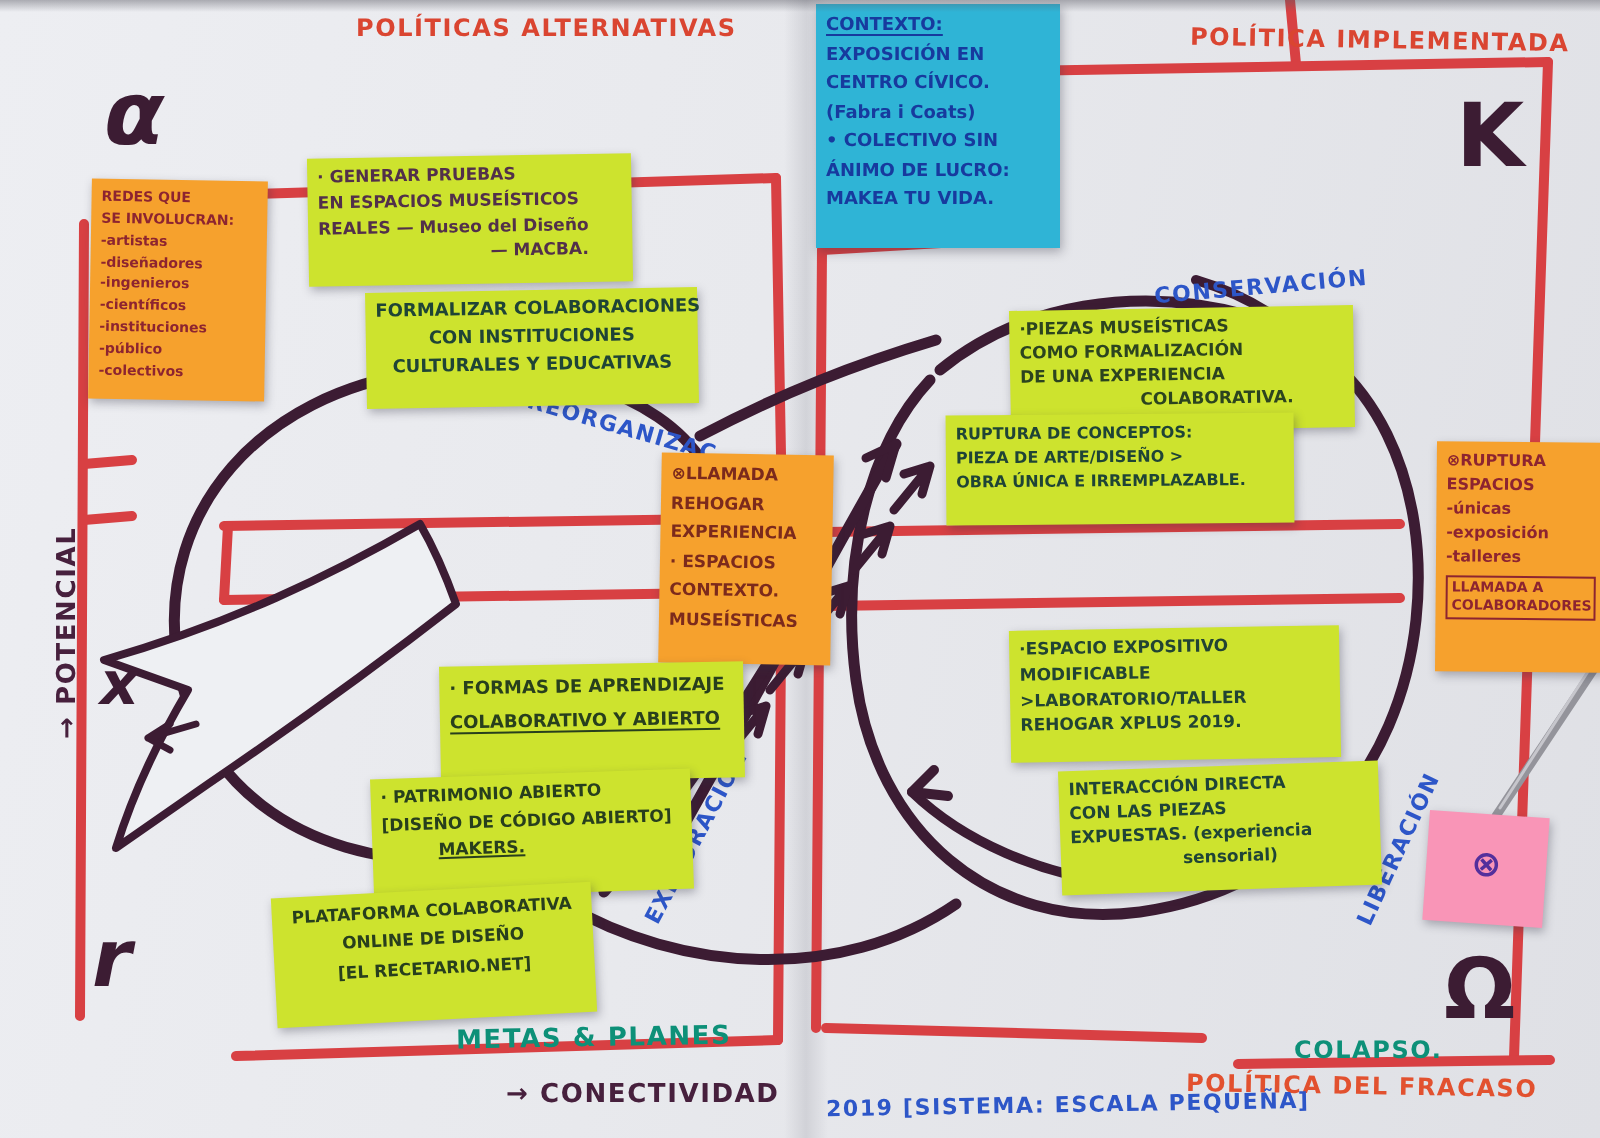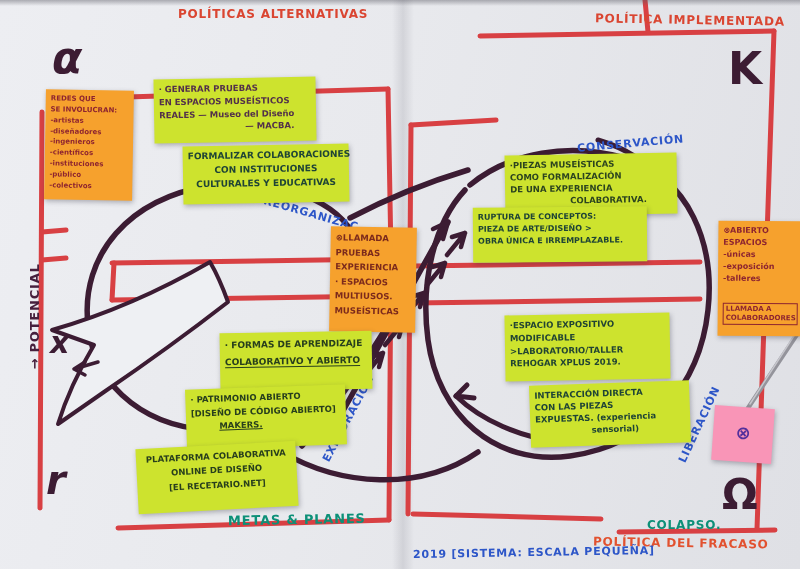--- a/index.html
+++ b/index.html
@@ -29,21 +29,21 @@
   #st-generar{left:154px;top:78px;width:152px;height:56px;font-size:8.5px;line-height:1.5;transform:rotate(-1deg);color:#52304a;}
   #st-generar .ln div:nth-child(4){padding-left:86px;}
   #st-formalizar{left:183px;top:145px;width:156px;height:50px;font-size:9px;line-height:1.55;transform:rotate(-1deg);text-align:center;color:#1f4436;}
   #st-contexto{left:408px;top:2px;width:112px;height:114px;font-size:9px;line-height:1.62;}
   #st-contexto .ln div:first-child{text-decoration:underline;text-underline-offset:2px;}
   #st-nuevas{left:330px;top:227px;width:76px;height:97px;font-size:8.5px;line-height:1.72;transform:rotate(1deg);color:#7c2a1c;}
   #st-piezas{left:505px;top:154px;width:162px;height:53px;font-size:8.5px;line-height:1.42;transform:rotate(-1deg);}
   #st-piezas .ln div:nth-child(4){padding-left:60px;}
   #st-ruptura{left:473px;top:207px;width:164px;height:47px;font-size:8px;line-height:1.5;transform:rotate(-.5deg);color:#1f4436;}
   #st-cambio{left:718px;top:221px;width:75px;height:107px;font-size:8px;line-height:1.5;transform:rotate(.5deg);}
-  #st-cambio .ln div:nth-child(6){border:1.5px solid #8d2430;padding:1px 2px;margin-top:18px;
+  #st-cambio .ln div:nth-child(6){border:1.5px solid #8d2430;padding:1px 2px;margin-top:3px;
     font-size:7px;line-height:1.3;white-space:normal !important;}
   #st-espacio{left:505px;top:314px;width:155px;height:58px;font-size:8.5px;line-height:1.5;transform:rotate(-1deg);color:#224433;}
   #st-interaccion{left:530px;top:383px;width:150px;height:54px;font-size:8.5px;line-height:1.42;transform:rotate(-2deg);color:#1f4436;}
   #st-interaccion .ln div:nth-child(4){padding-left:56px;}
   #st-formas{left:220px;top:332px;width:142px;height:50px;font-size:9px;line-height:1.9;transform:rotate(-1deg);color:#283f1d;}
   #st-formas .ln div:nth-child(2){text-decoration:underline;text-underline-offset:2px;}
   #st-patrimonio{left:186px;top:387px;width:150px;height:52px;font-size:8.5px;line-height:1.6;transform:rotate(-2deg);color:#283f1d;}
   #st-patrimonio .ln div:nth-child(3){text-decoration:underline;padding-left:28px;}
   #st-plataforma{left:137px;top:445px;width:150px;height:57px;font-size:8.5px;line-height:1.7;transform:rotate(-3deg);text-align:center;color:#283f1d;}
   #st-rosa{left:713px;top:407px;width:50px;height:47px;transform:rotate(4deg);font-size:18px;text-align:center;z-index:5;}
@@ -117,20 +117,21 @@
       <path d="M 800 330 L 748 408" stroke="#94949b" stroke-width="4.5" fill="none"></path>
       <path d="M 799 328 L 750 404" stroke="#c6c6cc" stroke-width="1.5" fill="none"></path>
     </g>
   </svg>
 
   <div class="hand red" style="left:178px;top:7px;">POLÍTICAS ALTERNATIVAS</div>
   <div class="hand red" style="left:595px;top:13px;transform:rotate(1deg);">POLÍTICA IMPLEMENTADA</div>
   <div class="hand teal" style="left:228px;top:512px;font-size:13px;transform:rotate(-1deg);">METAS &amp; PLANES</div>
   <div class="hand teal" style="left:647px;top:518px;">COLAPSO.</div>
   <div class="hand red" style="left:593px;top:536px;color:#e2512f;transform:rotate(1deg);">POLÍTICA DEL FRACASO</div>
+  <div class="hand maroon" style="left:253px;top:540px;font-size:13px;">→ CONECTIVIDAD</div>
   <div class="hand maroon" style="left:-46px;top:282px;font-size:13px;width:160px;transform:rotate(-90deg);">→ POTENCIAL</div>
   <div class="hand bluehand" style="left:413px;top:546px;transform:rotate(-1deg);">2019 [SISTEMA: ESCALA PEQUEÑA]</div>
 
   <div class="hand bluehand" style="left:262px;top:208px;transform:rotate(16deg);">REORGANIZAC.</div>
   <div class="hand bluehand" style="left:577px;top:137px;transform:rotate(-5deg);">CONSERVACIÓN</div>
   <div class="hand bluehand" style="left:300px;top:412px;transform:rotate(-62deg);">EXPLORACIÓN</div>
   <div class="hand bluehand" style="left:658px;top:418px;transform:rotate(-65deg);">LIBERACIÓN</div>
 
   <div class="letter" style="left:52px;top:36px;font-size:44px;font-style:italic;">α</div>
   <div class="letter" style="left:728px;top:47px;font-size:44px;">K</div>
@@ -159,48 +160,59 @@
         <div>— MACBA.</div>
       </div>
   </div>
   <div class="sticky verde" id="st-formalizar">
     <div class="ln">
         <div>FORMALIZAR COLABORACIONES</div>
         <div>CON INSTITUCIONES</div>
         <div>CULTURALES Y EDUCATIVAS</div>
       </div>
   </div>
+  <div class="sticky azul" id="st-contexto">
+    <div class="ln">
+        <div>CONTEXTO:</div>
+        <div>EXPOSICIÓN EN</div>
+        <div>CENTRO CÍVICO.</div>
+        <div>(Fabra i Coats)</div>
+        <div>• COLECTIVO SIN</div>
+        <div>ÁNIMO DE LUCRO:</div>
+        <div>MAKEA TU VIDA.</div>
+      </div>
+  </div>
   <div class="sticky naranja" id="st-nuevas">
     <div class="ln">
         <div>⊗LLAMADA</div>
-        <div>PRUEBAS</div>
+        <div>REHOGAR</div>
         <div>EXPERIENCIA</div>
         <div>· ESPACIOS</div>
-        <div>MULTIUSOS.</div>
+        <div>CONTEXTO.</div>
         <div>MUSEÍSTICAS</div>
       </div>
   </div>
   <div class="sticky verde" id="st-piezas">
     <div class="ln">
         <div>·PIEZAS MUSEÍSTICAS</div>
         <div>COMO FORMALIZACIÓN</div>
         <div>DE UNA EXPERIENCIA</div>
         <div>COLABORATIVA.</div>
       </div>
   </div>
   <div class="sticky verde" id="st-ruptura">
     <div class="ln">
         <div>RUPTURA DE CONCEPTOS:</div>
         <div>PIEZA DE ARTE/DISEÑO &gt;</div>
         <div>OBRA ÚNICA E IRREMPLAZABLE.</div>
       </div>
   </div>
   <div class="sticky naranja" id="st-cambio">
     <div class="ln">
-        <div>⊗ABIERTO</div>
+        <div>⊗RUPTURA</div>
         <div>ESPACIOS</div>
         <div>-únicas</div>
         <div>-exposición</div>
         <div>-talleres</div>
         <div>LLAMADA A COLABORADORES</div>
       </div>
   </div>
   <div class="sticky verde" id="st-espacio">
     <div class="ln">
         <div>·ESPACIO EXPOSITIVO</div>

